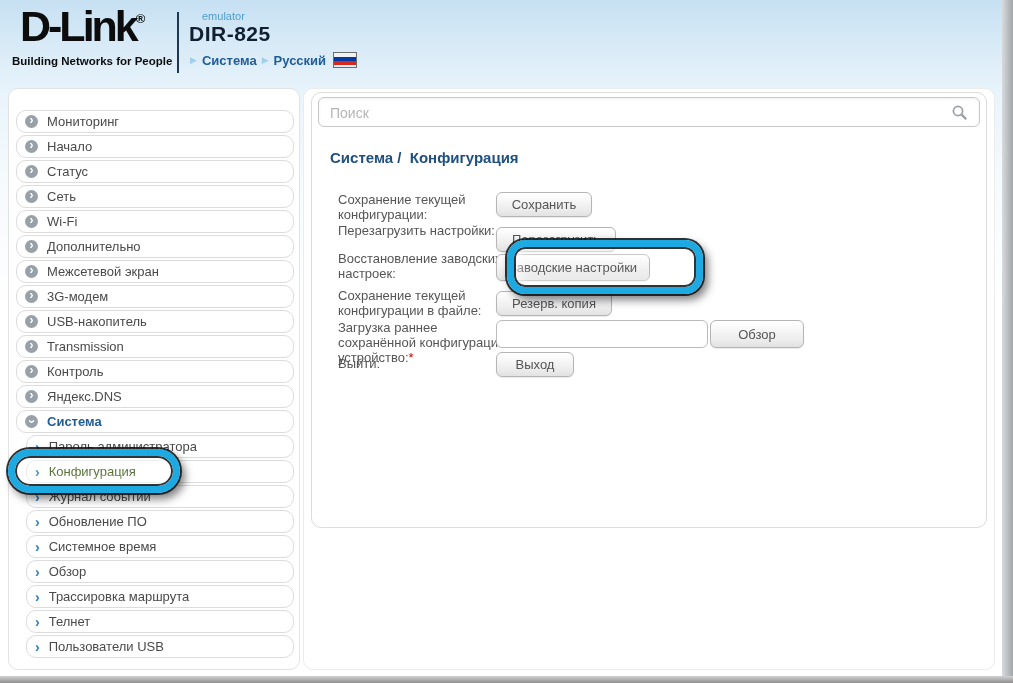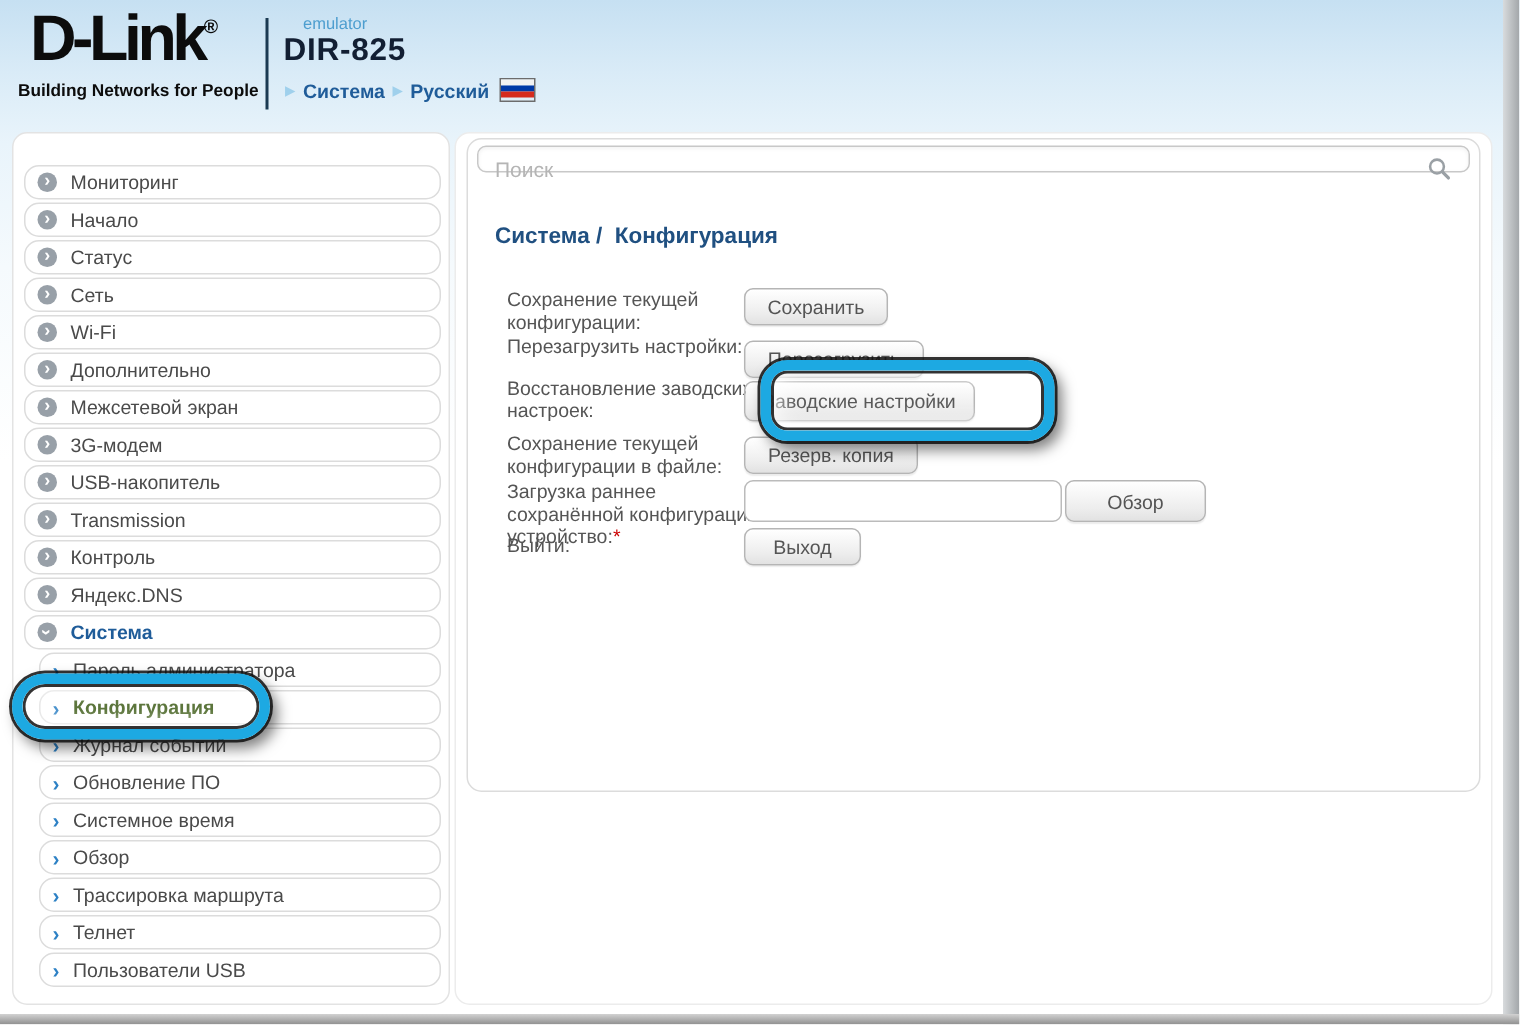--- a/index.html
+++ b/index.html
@@ -38,23 +38,23 @@
   .side-item{box-sizing:border-box;height:23px;border:1px solid #dcdcdc;border-radius:10px;
              background:#fff;margin:0 5px 2px 7px;padding-left:8px;display:flex;align-items:center;
              gap:9px;font-size:13px;color:#4a4a4a;cursor:pointer;}
   .side-item.sub{margin-left:17px;}
   .ci{width:13px;height:13px;border-radius:50%;background:#98a0a8;color:#fff;flex:0 0 13px;
       display:inline-flex;align-items:center;justify-content:center;font-size:12px;font-weight:bold;}
   .ci i{font-style:normal;line-height:11px;margin-top:-2px;}
   .ci.down i{transform:rotate(90deg);margin-top:0;margin-left:-1px;}
   .sub-arrow{color:#2d81c5;font-weight:bold;font-size:14px;line-height:14px;}
   .side-item.system .sl{color:#1f5c99;font-weight:bold;}
-  .side-item.active .sl{color:#44611f;font-weight:bold;text-shadow:0 0 3px #fff,0 0 6px #fff,0 0 9px #fff;}
-  
-  .search{position:absolute;left:318px;top:97px;width:662px;height:18px;border:1px solid #c8c8c8;
+  .side-item.active .sl{color:#44611f;font-weight:normal;text-shadow:0 0 3px #fff,0 0 6px #fff,0 0 9px #fff;}
+  
+  .search{position:absolute;left:318px;top:97px;width:662px;height:30px;border:1px solid #c8c8c8;
           border-radius:6px;background:#fff;box-sizing:border-box;box-shadow:inset 0 1px 3px rgba(0,0,0,.06);}
   .search input{position:absolute;left:2px;top:2px;width:620px;height:24px;border:none;outline:none;
           font-size:14px;color:#444;padding-left:9px;background:transparent;font-family:"Liberation Sans",sans-serif;}
   .search input::placeholder{color:#b5b5b5;}
   .search svg{position:absolute;right:11px;top:6px;}
   
   .page-title{position:absolute;left:330px;top:149px;font-size:15px;font-weight:bold;color:#205081;white-space:pre;}
   .form-row{position:absolute;left:338px;width:640px;}
   .f-label{position:absolute;left:0;top:0;width:180px;font-size:13px;line-height:15px;color:#555;}
   .f-req{color:#cc0000;}

